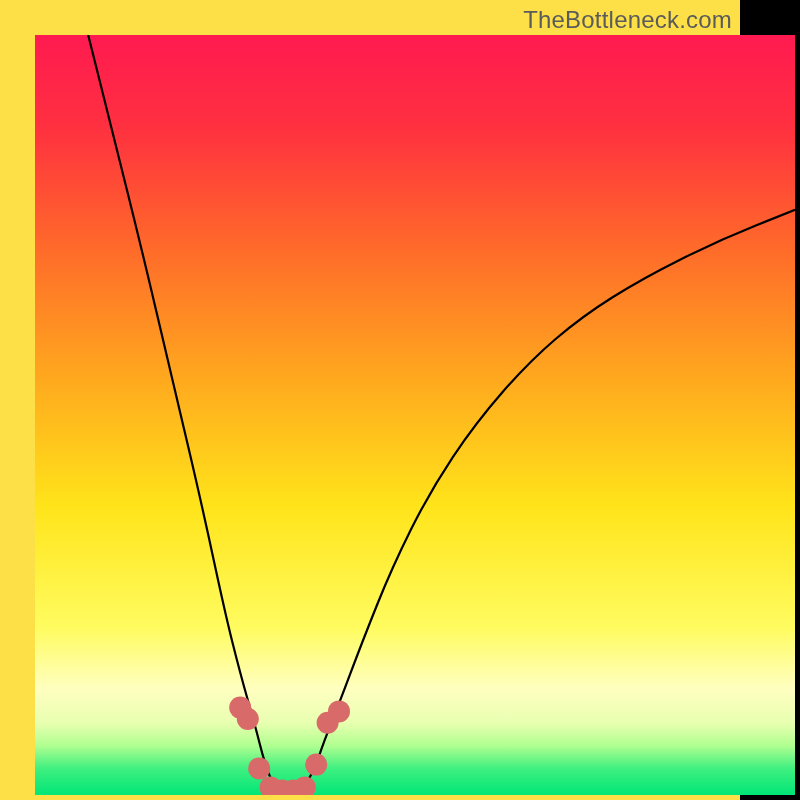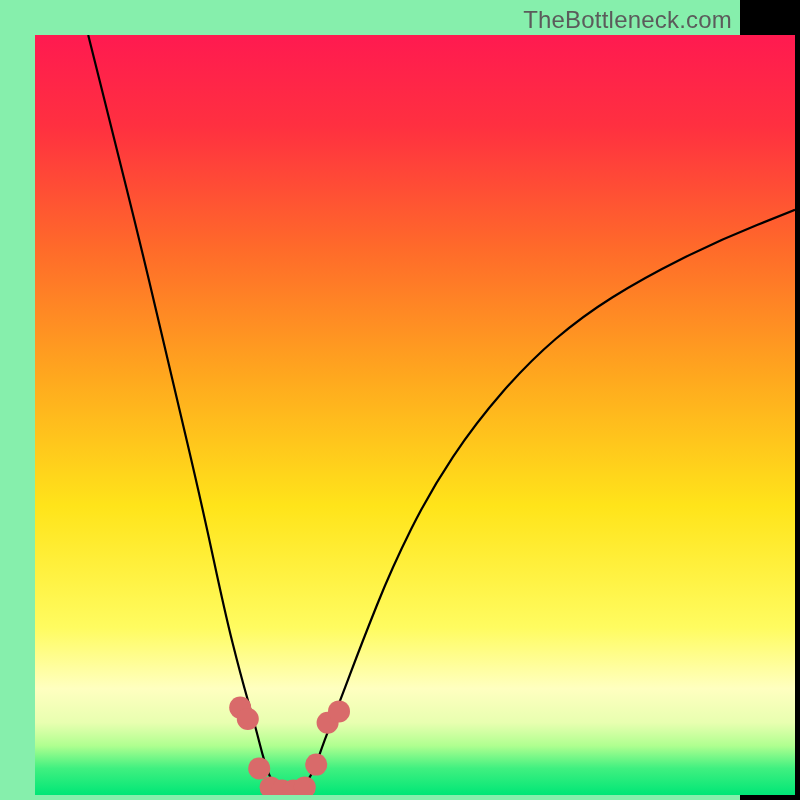--- a/index.html
+++ b/index.html
@@ -8,21 +8,21 @@
     width: 800px;
     height: 800px;
     overflow: hidden;
     background: #000;
     font-family: Arial, Helvetica, sans-serif;
   }
   .frame {
     position: relative;
     width: 740px;
     height: 800px;
-    background: #86efac;
+    background: #fde047;
   }
   .plot-area {
     position: absolute;
     left: 35px;
     top: 35px;
     width: 760px;
     height: 760px;
     overflow: hidden;
   }
   .gradient-bg {

